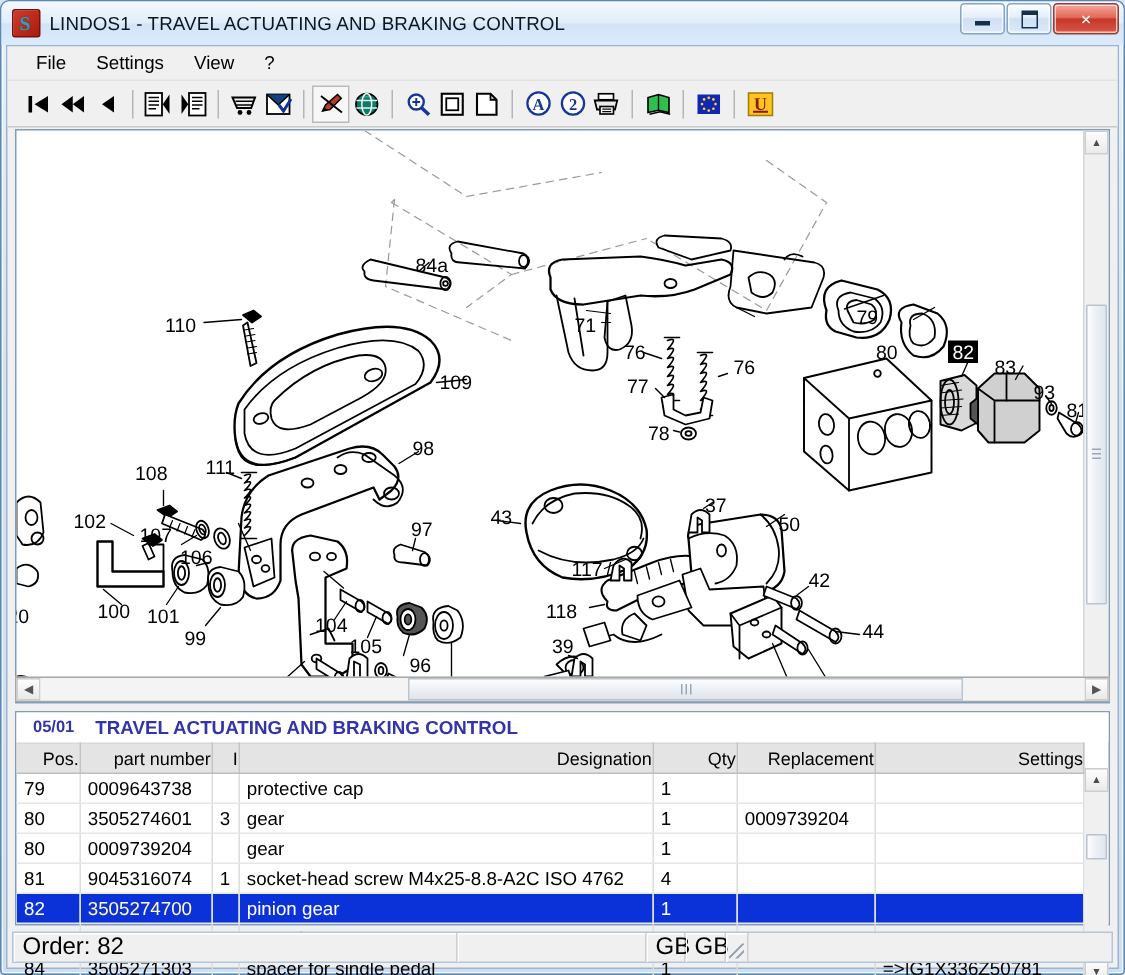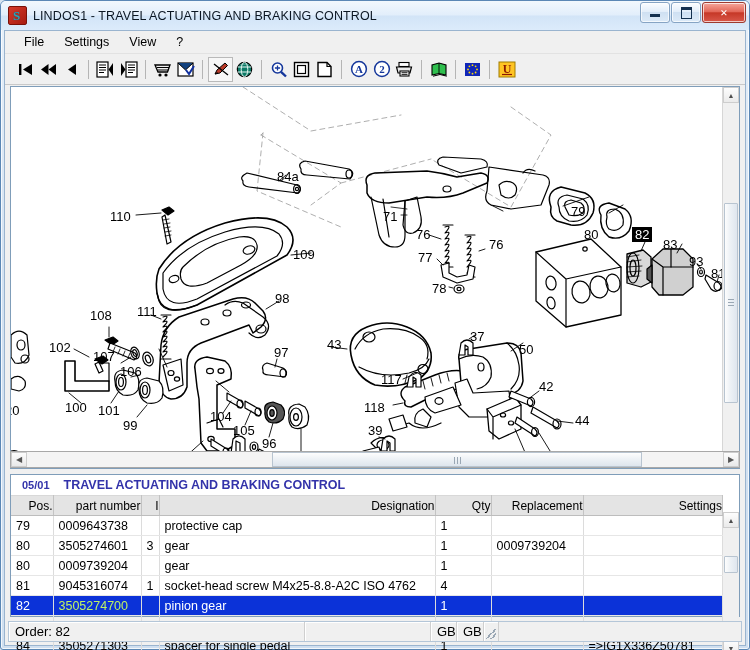--- a/index.html
+++ b/index.html
@@ -163,38 +163,38 @@
     font-weight:normal;text-align:right;padding:1px 0 1px 5px;height:17px;color:#000;
     font-size:12px;
   }
   table.grid td{
     border-right:1px solid #dcdcdc;border-bottom:1px solid #e6e6e6;
     padding:1px 0 1px 5px;height:17px;color:#000;white-space:nowrap;overflow:hidden;
   }
   td.pn{color:#1a7a33;}
   td.idx{color:#222266;}
   tr.sel td{background:#0b32d8;color:#fff;}
-  tr.sel td.pn{color:#bef264;}
+  tr.sel td.pn{color:#fef9c3;}
   .gridwrap{position:relative;}
 
   .grid-vscroll{
     position:absolute;right:0;top:17px;bottom:0;width:16px;background:#f0f0f0;
   }
 
   
   .statusbar{
     position:absolute;left:3px;right:3px;bottom:3px;height:21px;
     display:flex;align-items:stretch;
     background:#f0f0f0;
     border:1px solid #b4c6d8;box-sizing:border-box;
   }
   .sfield{
     border-right:1px solid #cfcfcf;
     display:flex;align-items:center;padding-left:6px;
-    font-size:13px;color:#000;box-sizing:border-box;
+    font-size:16px;color:#000;box-sizing:border-box;
     box-shadow:inset 1px 1px 0 #fff;
   }
   .resizer{width:15px;position:relative;}
   .resizer::after{
     content:"";position:absolute;right:2px;bottom:2px;width:10px;height:10px;
     background:
       linear-gradient(135deg,transparent 45%,#9aa7b4 45%,#9aa7b4 55%,transparent 55%) ,
       linear-gradient(135deg,transparent 70%,#9aa7b4 70%,#9aa7b4 80%,transparent 80%);
   }
 </style>
@@ -703,21 +703,21 @@
         <div class="lbl" style="left:109px;top:277px">106</div>
         <div class="lbl" style="left:263px;top:258px">97</div>
         <div class="lbl" style="left:316px;top:250px">43</div>
         <div class="lbl" style="left:459px;top:242px">37</div>
         <div class="lbl" style="left:508px;top:255px">50</div>
         <div class="lbl" style="left:54px;top:313px">100</div>
         <div class="lbl" style="left:87px;top:316px">101</div>
         <div class="lbl" style="left:112px;top:331px">99</div>
         <div class="lbl" style="left:199px;top:322px">104</div>
         <div class="lbl" style="left:222px;top:336px">105</div>
-        <div class="lbl" style="left:251px;top:349px">96</div>
+        <div class="lbl" style="left:262px;top:349px">96</div>
         <div class="lbl" style="left:278px;top:366px">103</div>
         <div class="lbl" style="left:370px;top:285px">117</div>
         <div class="lbl" style="left:353px;top:313px">118</div>
         <div class="lbl" style="left:528px;top:292px">42</div>
         <div class="lbl" style="left:564px;top:326px">44</div>
         <div class="lbl" style="left:357px;top:336px">39</div>
         <div class="lbl" style="left:338px;top:369px">38</div>
         <div class="lbl" style="left:508px;top:370px">45</div>
         <div class="lbl" style="left:536px;top:371px">116</div>
         <div class="lbl" style="left:150px;top:369px">95</div>

